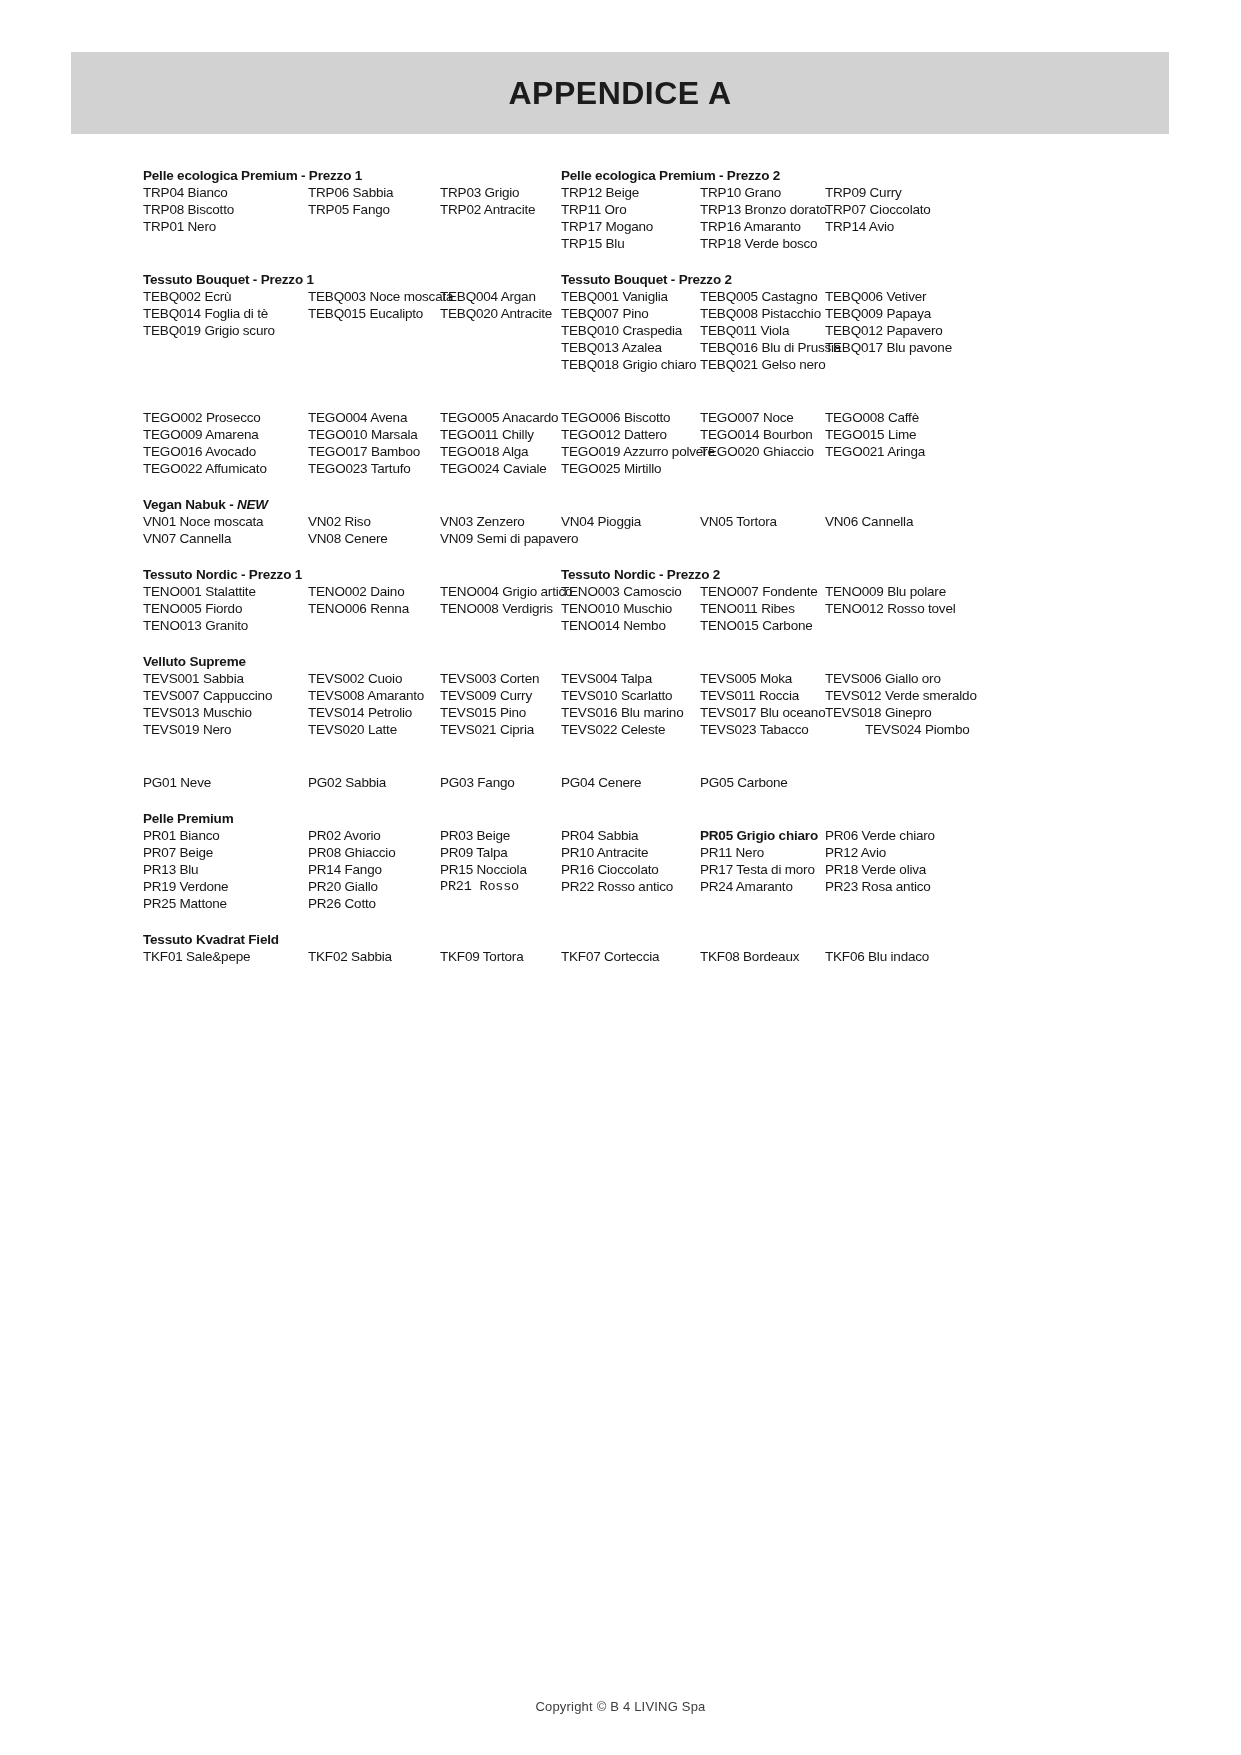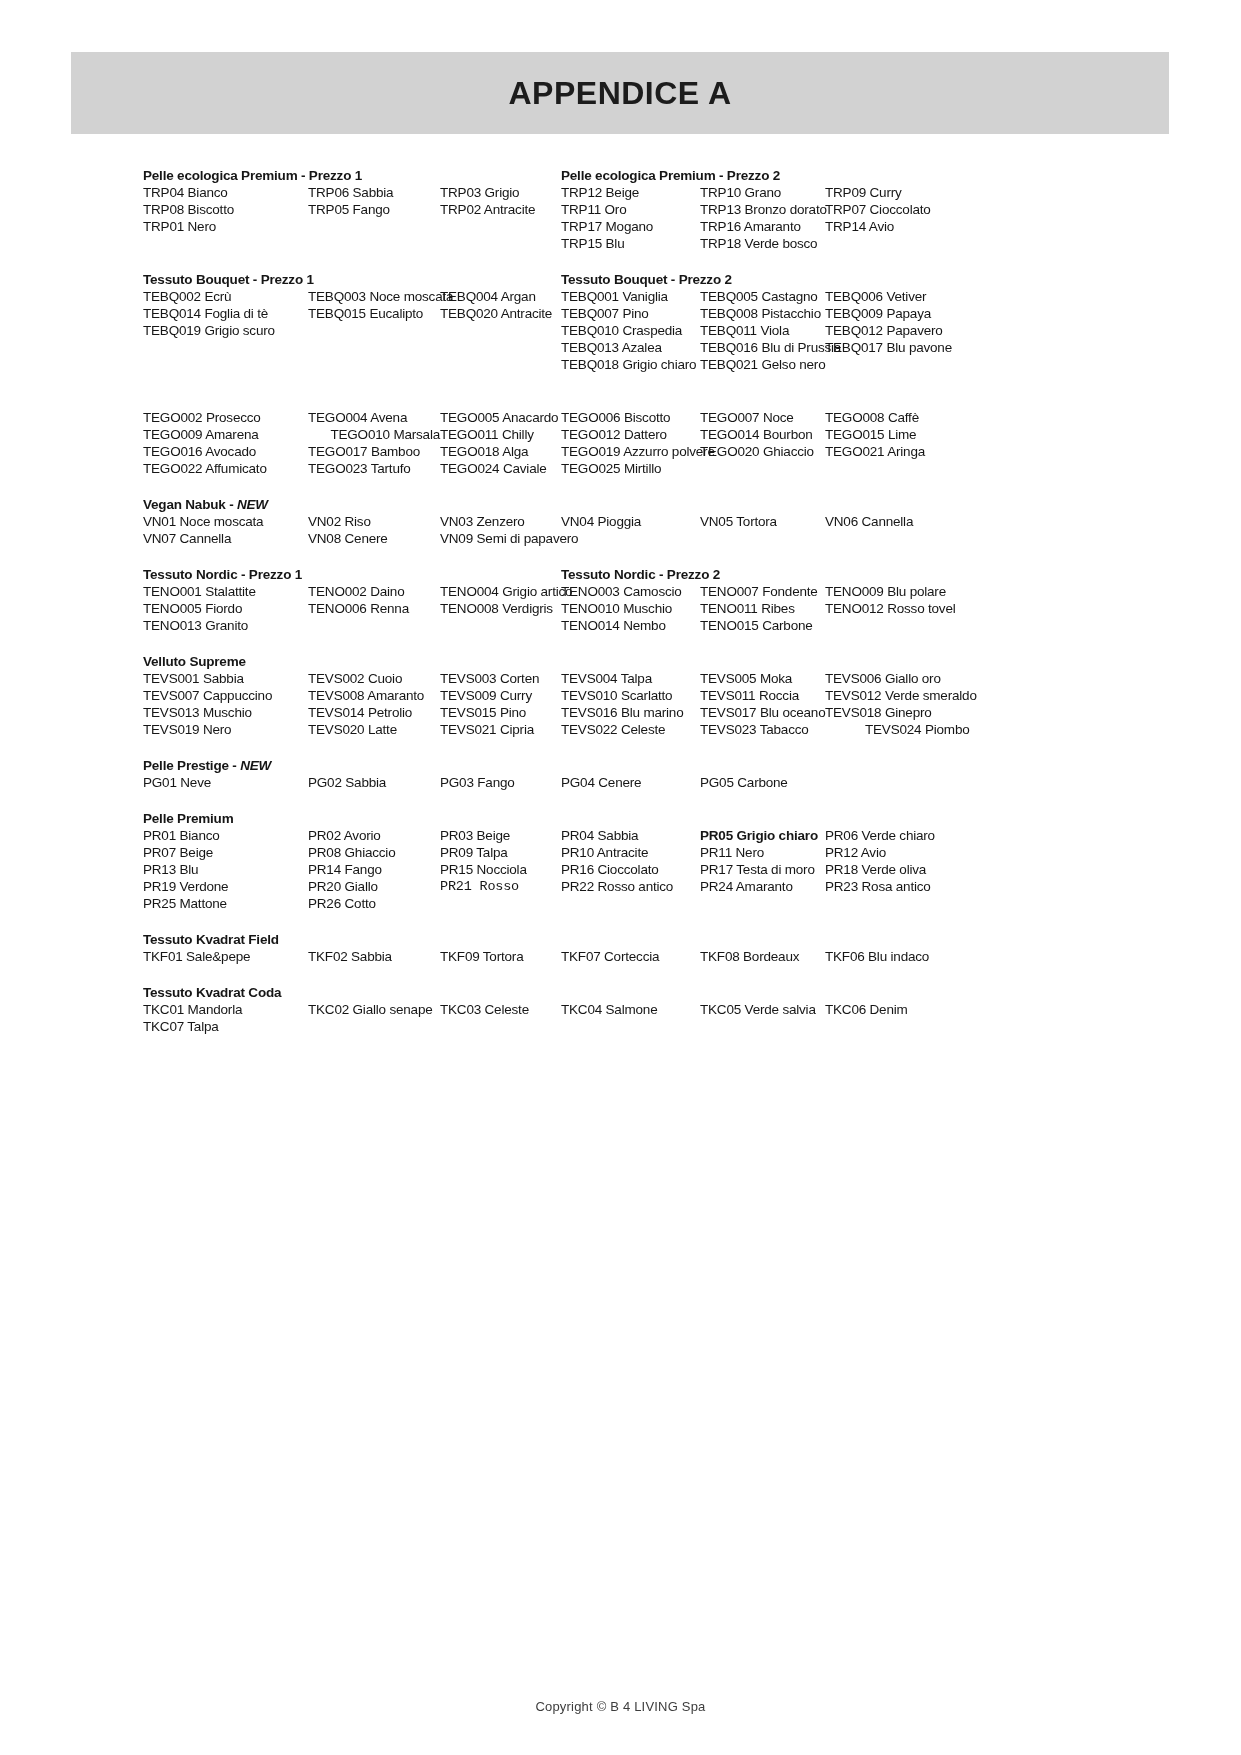--- a/index.html
+++ b/index.html
@@ -110,21 +110,21 @@
       <div class="cell" style="grid-area: 6 / 5;">TEBQ021 Gelso nero</div>
     </div>
     <div class="band">
       <div class="cell" style="grid-area: 2 / 1;">TEGO002 Prosecco</div>
       <div class="cell" style="grid-area: 2 / 2;">TEGO004 Avena</div>
       <div class="cell" style="grid-area: 2 / 3;">TEGO005 Anacardo</div>
       <div class="cell" style="grid-area: 2 / 4;">TEGO006 Biscotto</div>
       <div class="cell" style="grid-area: 2 / 5;">TEGO007 Noce</div>
       <div class="cell" style="grid-area: 2 / 6;">TEGO008 Caffè</div>
       <div class="cell" style="grid-area: 3 / 1;">TEGO009 Amarena</div>
-      <div class="cell" style="grid-area: 3 / 2; text-align: right;">TEGO010 Marsala</div>
+      <div class="cell" style="grid-area: 3 / 2;">TEGO010 Marsala</div>
       <div class="cell" style="grid-area: 3 / 3;">TEGO011 Chilly</div>
       <div class="cell" style="grid-area: 3 / 4;">TEGO012 Dattero</div>
       <div class="cell" style="grid-area: 3 / 5;">TEGO014 Bourbon</div>
       <div class="cell" style="grid-area: 3 / 6;">TEGO015 Lime</div>
       <div class="cell" style="grid-area: 4 / 1;">TEGO016 Avocado</div>
       <div class="cell" style="grid-area: 4 / 2;">TEGO017 Bamboo</div>
       <div class="cell" style="grid-area: 4 / 3;">TEGO018 Alga</div>
       <div class="cell" style="grid-area: 4 / 4;">TEGO019 Azzurro polvere</div>
       <div class="cell" style="grid-area: 4 / 5;">TEGO020 Ghiaccio</div>
       <div class="cell" style="grid-area: 4 / 6;">TEGO021 Aringa</div>
@@ -185,21 +185,20 @@
       <div class="cell" style="grid-area: 4 / 5;">TEVS017 Blu oceano</div>
       <div class="cell" style="grid-area: 4 / 6;">TEVS018 Ginepro</div>
       <div class="cell" style="grid-area: 5 / 1;">TEVS019 Nero</div>
       <div class="cell" style="grid-area: 5 / 2;">TEVS020 Latte</div>
       <div class="cell" style="grid-area: 5 / 3;">TEVS021 Cipria</div>
       <div class="cell" style="grid-area: 5 / 4;">TEVS022 Celeste</div>
       <div class="cell" style="grid-area: 5 / 5;">TEVS023 Tabacco</div>
       <div class="cell" style="grid-area: 5 / 6; margin-left: 40px;">TEVS024 Piombo</div>
     </div>
     <div class="band">
-      <div class="sec-title" style="grid-area: 1 / 1 / auto / span 6;">Pelle Prestige -<span class="new"> NEW</span></div>
       <div class="cell" style="grid-area: 2 / 1;">PG01 Neve</div>
       <div class="cell" style="grid-area: 2 / 2;">PG02 Sabbia</div>
       <div class="cell" style="grid-area: 2 / 3;">PG03 Fango</div>
       <div class="cell" style="grid-area: 2 / 4;">PG04 Cenere</div>
       <div class="cell" style="grid-area: 2 / 5;">PG05 Carbone</div>
     </div>
     <div class="band">
       <div class="sec-title" style="grid-area: 1 / 1 / auto / span 6;">Pelle Premium</div>
       <div class="cell" style="grid-area: 2 / 1;">PR01 Bianco</div>
       <div class="cell" style="grid-area: 2 / 2;">PR02 Avorio</div>
@@ -230,25 +229,15 @@
     </div>
     <div class="band">
       <div class="sec-title" style="grid-area: 1 / 1 / auto / span 6;">Tessuto Kvadrat Field</div>
       <div class="cell" style="grid-area: 2 / 1;">TKF01 Sale&amp;pepe</div>
       <div class="cell" style="grid-area: 2 / 2;">TKF02 Sabbia</div>
       <div class="cell" style="grid-area: 2 / 3;">TKF09 Tortora</div>
       <div class="cell" style="grid-area: 2 / 4;">TKF07 Corteccia</div>
       <div class="cell" style="grid-area: 2 / 5;">TKF08 Bordeaux</div>
       <div class="cell" style="grid-area: 2 / 6;">TKF06 Blu indaco</div>
     </div>
-    <div class="band">
-      <div class="sec-title" style="grid-area: 1 / 1 / auto / span 6;">Tessuto Kvadrat Coda</div>
-      <div class="cell" style="grid-area: 2 / 1;">TKC01 Mandorla</div>
-      <div class="cell" style="grid-area: 2 / 2;">TKC02 Giallo senape</div>
-      <div class="cell" style="grid-area: 2 / 3;">TKC03 Celeste</div>
-      <div class="cell" style="grid-area: 2 / 4;">TKC04 Salmone</div>
-      <div class="cell" style="grid-area: 2 / 5;">TKC05 Verde salvia</div>
-      <div class="cell" style="grid-area: 2 / 6;">TKC06 Denim</div>
-      <div class="cell" style="grid-area: 3 / 1;">TKC07 Talpa</div>
-    </div>
   </div>
 
 <div class="footer">Copyright © B 4 LIVING Spa</div>
 
 </body></html>

